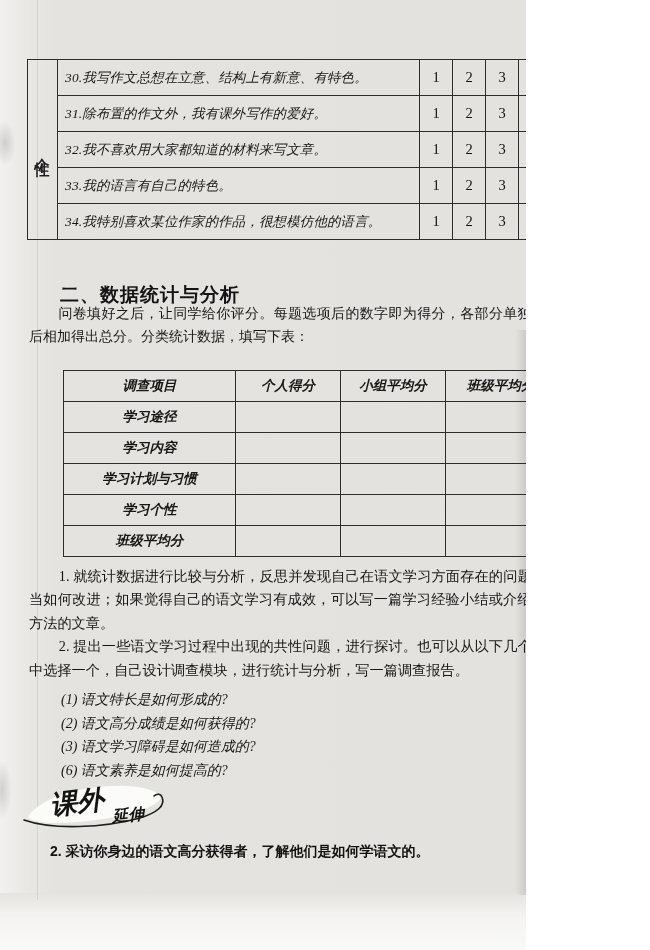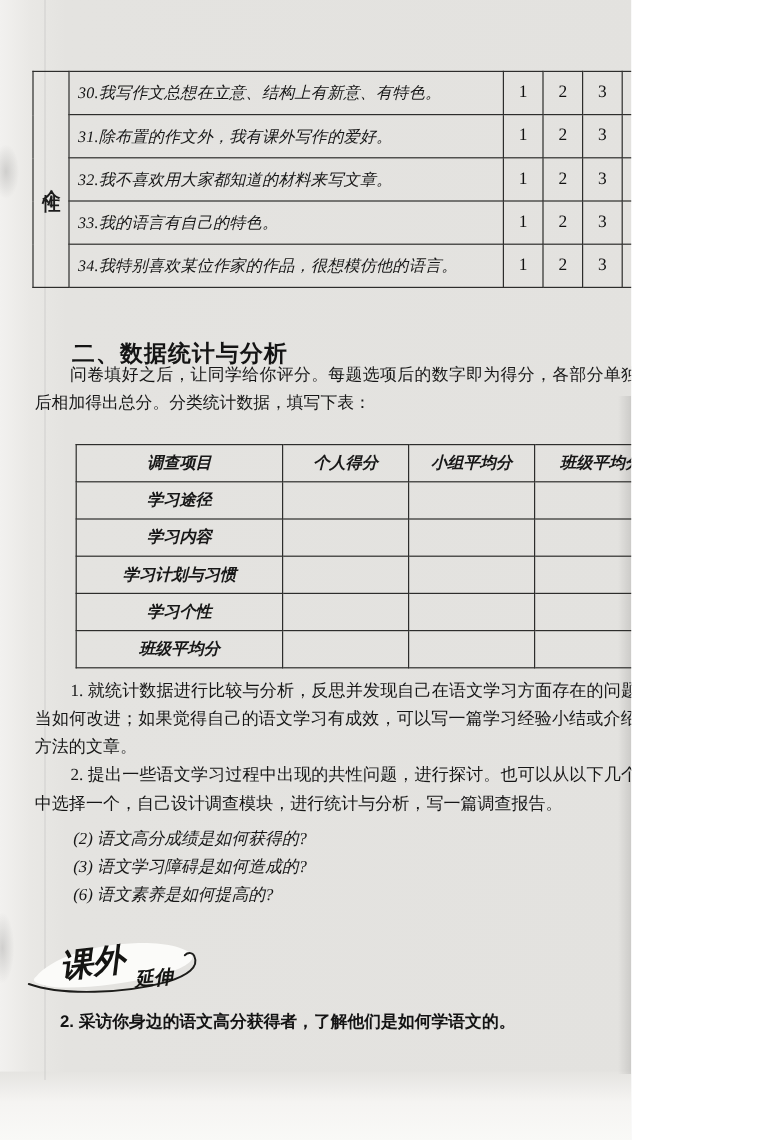--- a/index.html
+++ b/index.html
@@ -196,20 +196,21 @@
     </tr>
   </tbody>
     </table>
 
   <div class="tasks">
     <p>1. 就统计数据进行比较与分析，反思并发现自己在语文学习方面存在的问题，想想应当如何改进；如果觉得自己的语文学习有成效，可以写一篇学习经验小结或介绍某项学习方法的文章。</p>
     <p>2. 提出一些语文学习过程中出现的共性问题，进行探讨。也可以从以下几个参考题目中选择一个，自己设计调查模块，进行统计与分析，写一篇调查报告。</p>
   </div>
 
   <div class="topics">
+    <div>(1) 语文特长是如何形成的?</div>
     <div>(2) 语文高分成绩是如何获得的?</div>
     <div>(3) 语文学习障碍是如何造成的?</div>
     <div>(6) 语文素养是如何提高的?</div>
   </div>
 
   <div class="ext-logo">
     <svg width="165" height="64" viewBox="0 0 165 64">
       <path d="M10,40 C22,25 56,13 92,12 C118,11 136,16 140,22 C143,27 131,34 112,39 C82,47 40,51 22,48 C11,46 5,44 10,40 Z" fill="#fbfbf9"></path>
       <path d="M4,46 C32,56 84,54 120,44 C136,39 146,32 142,23 C141,20 137,19 134,22" fill="none" stroke="#1d1d1b" stroke-width="1.6" stroke-linecap="round"></path>
       <text class="logo-text-main" x="30" y="37" font-size="27" fill="#141412" transform="rotate(-7 60 28)">课外</text>

